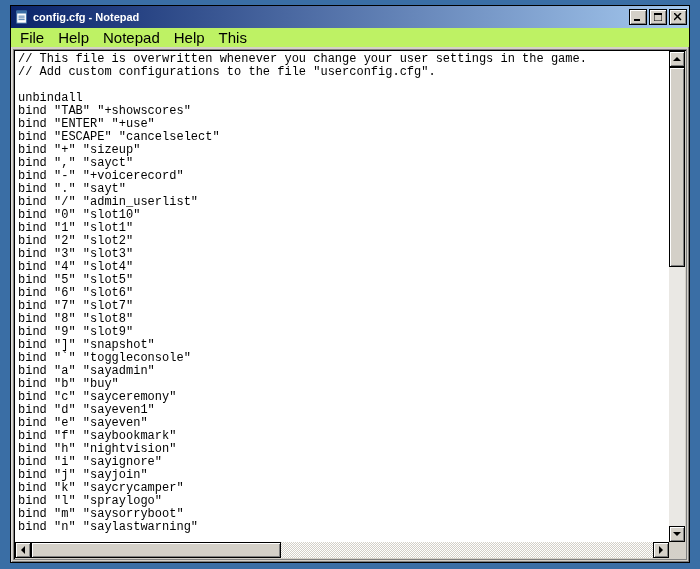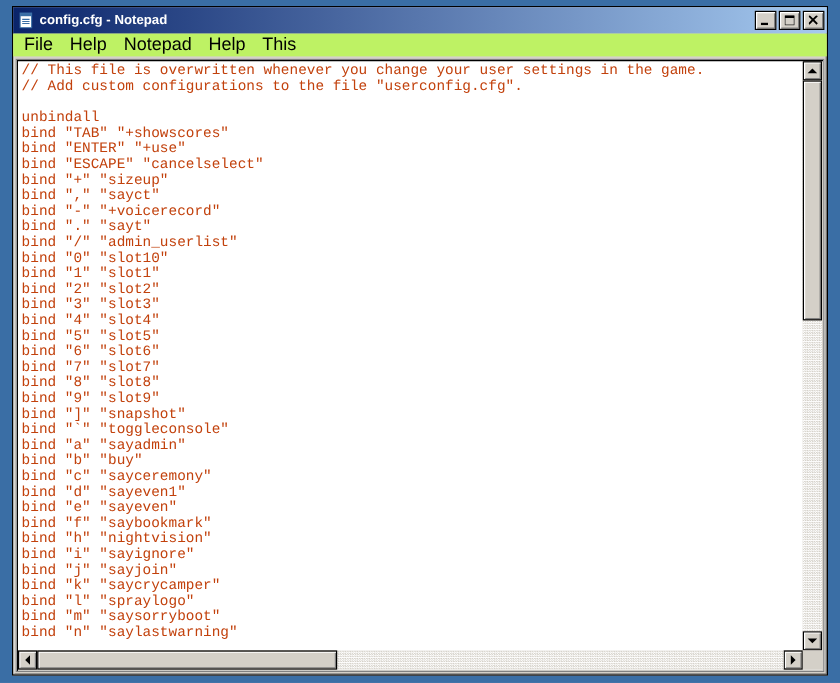--- a/index.html
+++ b/index.html
@@ -85,21 +85,21 @@
     position: absolute;
     left: 2px;
     top: 2px;
     right: 18px;
     bottom: 18px;
     overflow: hidden;
     white-space: pre;
     font-family: "Lucida Console","Courier New",monospace;
     font-size: 12px;
     line-height: 13px;
-    color: #c2410c;
+    color: #000000;
     padding: 1px 2px;
   }
   .scrollbar {
     position: absolute;
     background: #d4d0c8;
   }
   .scroll-v {
     right: 1px;
     top: 1px;
     width: 16px;

